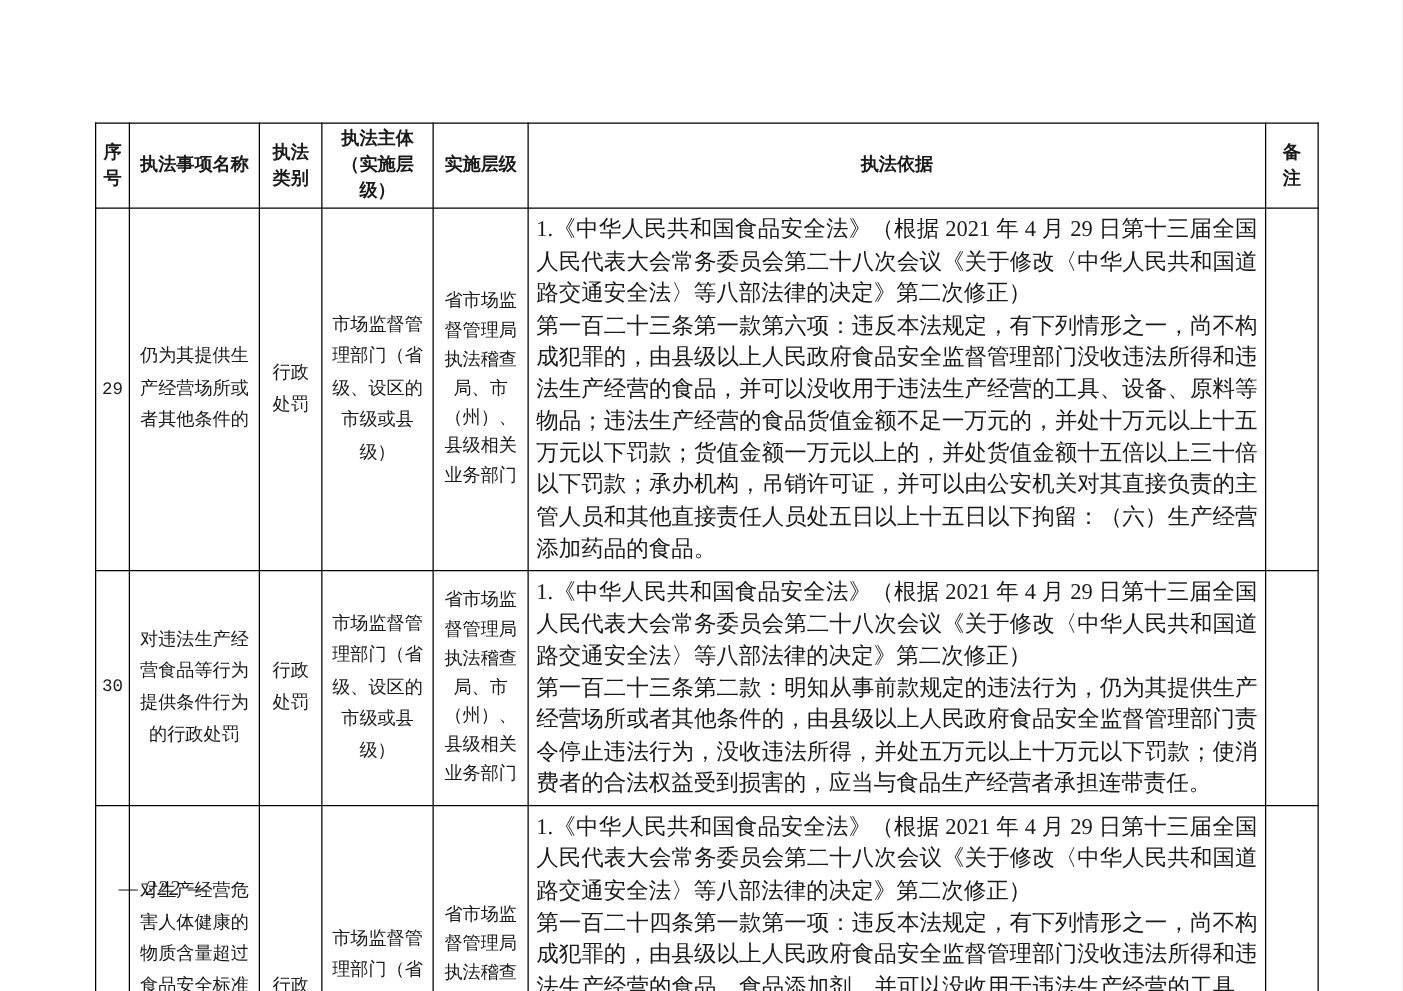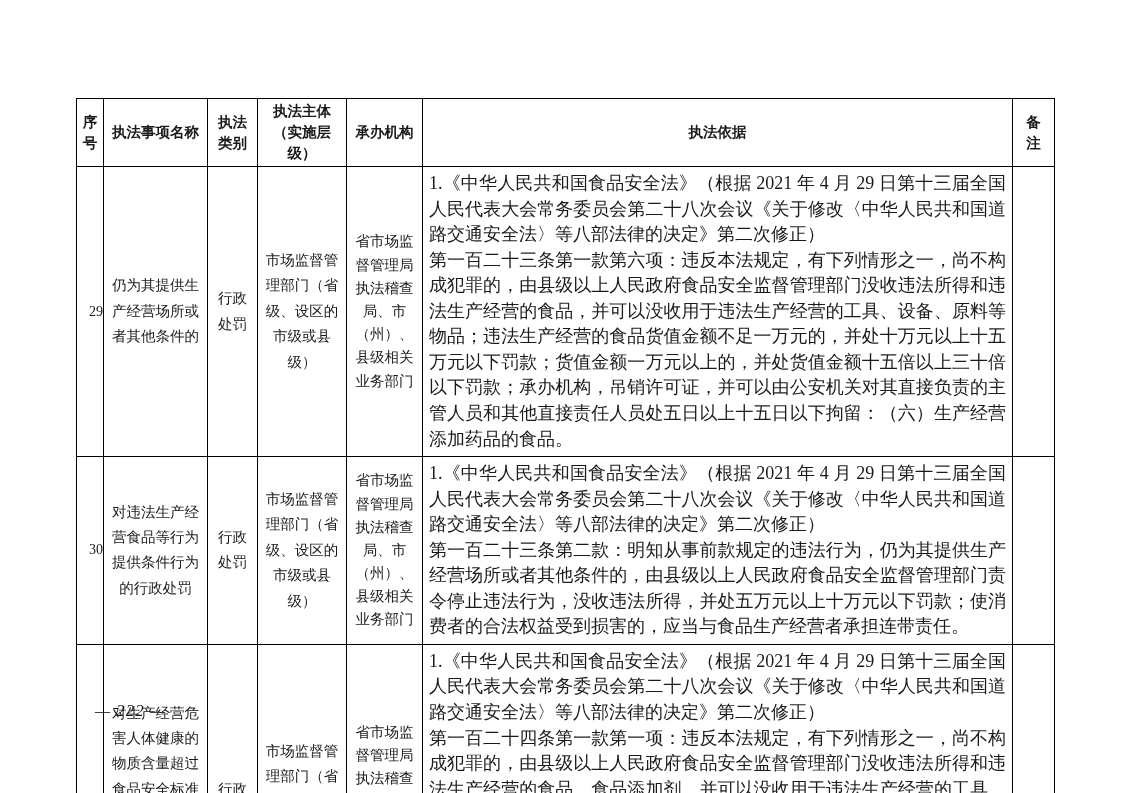--- a/index.html
+++ b/index.html
@@ -49,24 +49,25 @@
     padding: 2px 5px;
     line-height: 1.75;
   }
   td.c-agency {
     text-align: center;
     vertical-align: middle;
     padding: 2px 4px;
     line-height: 1.6;
   }
   td.c-seq {
-    text-align: right;
+    text-align: center;
     vertical-align: middle;
     font-size: 14px;
     padding: 0;
+    font-family: Liberation Mono, monospace;
   }
   td.c-basis {
     text-align: justify;
     vertical-align: middle;
     padding: 4px 6px;
     font-size: 18px;
     line-height: 1.42;
   }
   td.c-basis .para { margin: 0; }
   tr.row-29 td { height: 200px; }
@@ -99,21 +100,21 @@
     </colgroup>
     <thead>
       <tr>
         <th>序
 号</th>
         <th>执法事项名称</th>
         <th>执法
 类别</th>
         <th>执法主体
 （实施层级）</th>
-        <th>承办机构</th>
+        <th>实施层级</th>
         <th>执法依据</th>
         <th>备
 注</th>
       </tr>
     </thead>
     <tbody>
       <tr class="row-29">
         <td class="c-seq">29</td>
         <td class="c-center">仍为其提供生产经营场所或者其他条件的</td>
         <td class="c-center">行政处罚</td>

